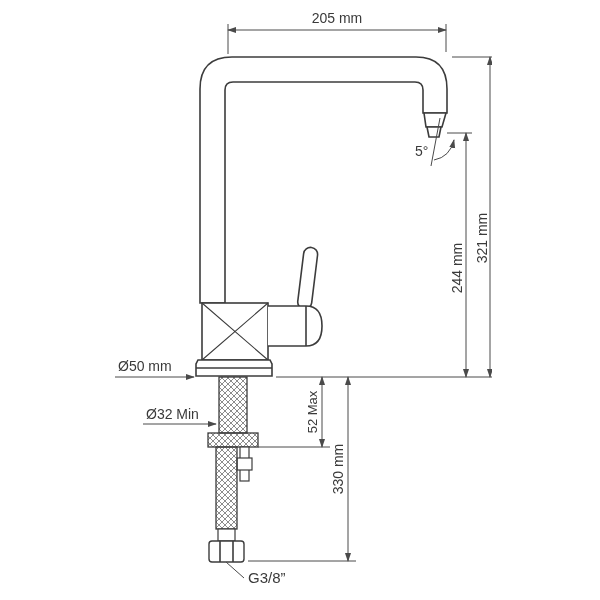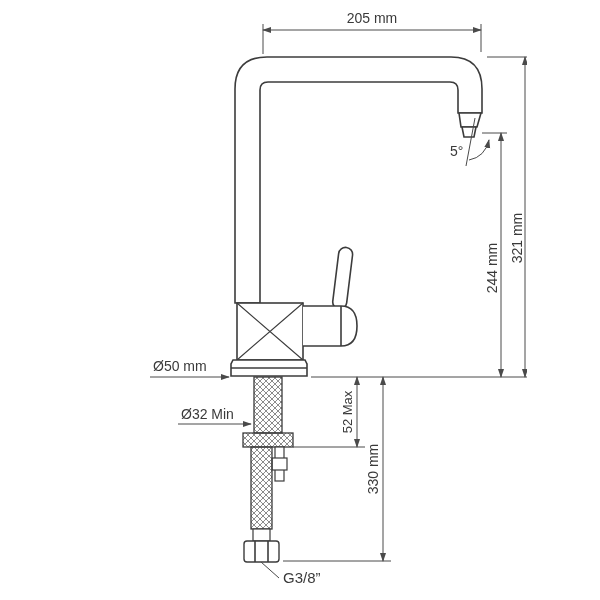--- a/index.html
+++ b/index.html
@@ -7,21 +7,20 @@
     padding: 0;
     background: #ffffff;
   }
   .canvas {
     position: relative;
     width: 492px;
     height: 600px;
     background: #ffffff;
     overflow: hidden;
     font-family: "Liberation Sans", sans-serif;
-    margin-left: 35px;
   }
   svg { display: block; }
   text {
     font-family: "Liberation Sans", sans-serif;
     font-size: 14px;
     fill: #3a3a3a;
   }
   .dim-label { font-size: 14px; }
   .dim-label-sm { font-size: 13px; }
   .thread-label { font-size: 15px; }

